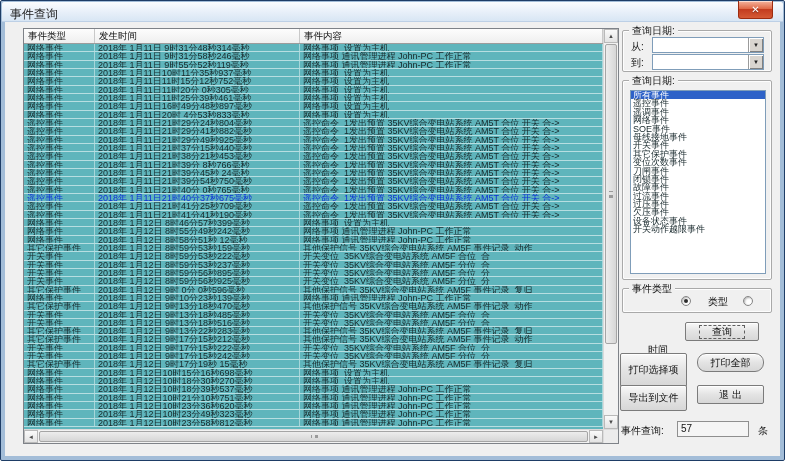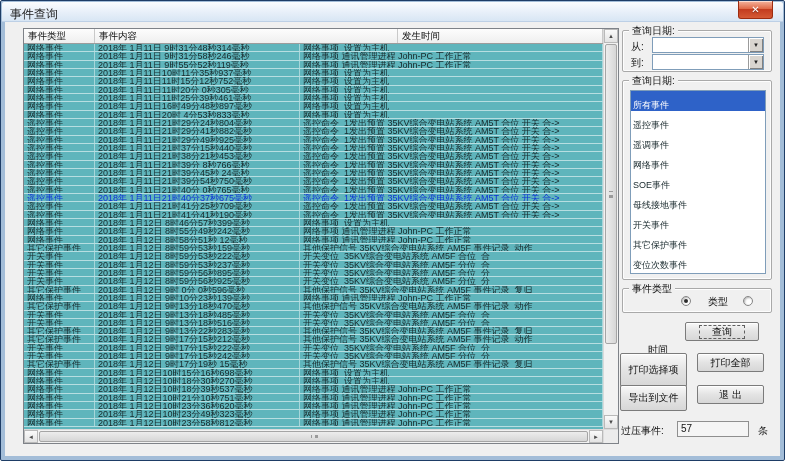--- a/index.html
+++ b/index.html
@@ -43,21 +43,21 @@
     border-left:1px solid #9a9a9a;border-right:1px solid #9a9a9a;box-shadow:2px 0 0 #9a9a9a;}
   
   .group{position:absolute;border:1px solid #a9a9a9;border-radius:2px;box-shadow:inset 0 0 0 1px #fdfdfd;}
   .group-label{position:absolute;top:-7px;left:6px;background:#f0f0f0;padding:0 3px;font-size:10px;color:#141414;white-space:pre;}
   .flabel{position:absolute;font-size:10px;color:#141414;white-space:pre;}
   .combo{position:absolute;height:16px;background:#fff;border:1px solid #7f9db9;display:flex;}
   .combo-text{flex:1;font-size:9.5px;line-height:14px;padding:0 3px;white-space:pre;overflow:hidden;color:#111;margin-top:47px;}
   .combo-btn{width:15px;background:#d9d5d0;border-left:1px solid #9b9b9b;box-shadow:inset 1px 1px 0 #fff,inset -1px -1px 0 #808080;
     display:flex;align-items:center;justify-content:center;font-size:6px;color:#222;cursor:pointer;}
   .listbox{position:absolute;background:#fff;border:1px solid #7f9db9;overflow:hidden;}
-  .lbitem{height:8.4px;font-size:9px;line-height:8.4px;padding:10px 2px;white-space:pre;color:#15262a;cursor:pointer;}
+  .lbitem{height:8.4px;font-size:9px;line-height:8.4px;padding:0 2px;white-space:pre;color:#15262a;cursor:pointer;}
   .lbitem.sel{background:var(--hl_bg,#2e62c8);color:#fff;}
   .radio{position:absolute;width:10px;height:10px;border-radius:50%;background:#fff;border:1px solid #858585;
     box-shadow:inset 1px 1px 2px rgba(0,0,0,.3);cursor:pointer;}
   .radio.on::after{content:"";position:absolute;left:2px;top:2px;width:4px;height:4px;border-radius:50%;background:#2c2c2c;}
   .btn{position:absolute;display:flex;align-items:center;justify-content:center;font-size:10px;color:#101010;
     background:linear-gradient(#f9f9f9,#e4e4e4 48%,#d7d7d7);border:1px solid #7b7b7b;border-radius:2px;
     box-shadow:inset 0 1px 0 #fff;cursor:pointer;white-space:pre;}
   .btn .focus-ring{border:1px dashed #5f5f5f;padding:0 12px;line-height:12px;}
   .count-box{position:absolute;left:676px;top:420px;width:72px;height:16px;background:#f5f5f5;border:1px solid #8f8f8f;
     font-size:10px;line-height:14px;padding:0 3px;color:#111;}
@@ -71,22 +71,22 @@
     <span class="title-text">事件查询</span>
   </div>
   <div class="close-btn">
     <span>✕</span>
   </div>
 
   <div class="table-frame">
     <div class="tf-inner">
       <div class="thead">
         <div class="hcell w-type">事件类型</div>
+        <div class="hcell w-time">发生时间</div>
         <div class="hcell w-content">事件内容</div>
-        <div class="hcell w-time">发生时间</div>
       </div>
       <div class="tbody">
           <div class="trow">
             <div class="tcell w-type">网络事件</div>
             <div class="tcell w-time">2018年 1月11日 9时31分48秒314毫秒</div>
             <div class="tcell w-content">网络事项  设置为主机</div>
           </div>
           <div class="trow">
             <div class="tcell w-type">网络事件</div>
             <div class="tcell w-time">2018年 1月11日 9时31分58秒246毫秒</div>
@@ -376,28 +376,28 @@
     <span class="flabel" style="left:85px;top:6px;">类型</span>
     <span class="radio" style="left:120px;top:7px;"></span>
   </div>
 
   <div class="btn" style="left:648px;top:321px;width:74px;height:19px;margin-left:36px;">
     <span class="focus-ring">查询</span>
   </div>
   <div class="btn" style="left:619px;top:352px;width:67px;height:34px;">
     <span>打印选择项</span>
   </div>
-  <div class="btn" style="left:696px;top:352px;width:67px;height:19px;">
+  <div class="btn" style="left:696px;top:352px;width:67px;height:19px;border-radius:9px;">
     <span>打印全部</span>
   </div>
   <div class="btn" style="left:619px;top:384px;width:67px;height:26px;">
     <span>导出到文件</span>
   </div>
   <div class="btn" style="left:696px;top:384px;width:67px;height:19px;">
     <span>退 出</span>
   </div>
 
-  <span class="flabel" style="left:620px;top:423px;">过压事件:</span>
+  <span class="flabel" style="left:620px;top:423px;">事件查询:</span>
   <div class="count-box">
     <span>57</span>
   </div>
   <span class="flabel" style="left:757px;top:423px;">条</span>
 </div>
 
 </body></html>

